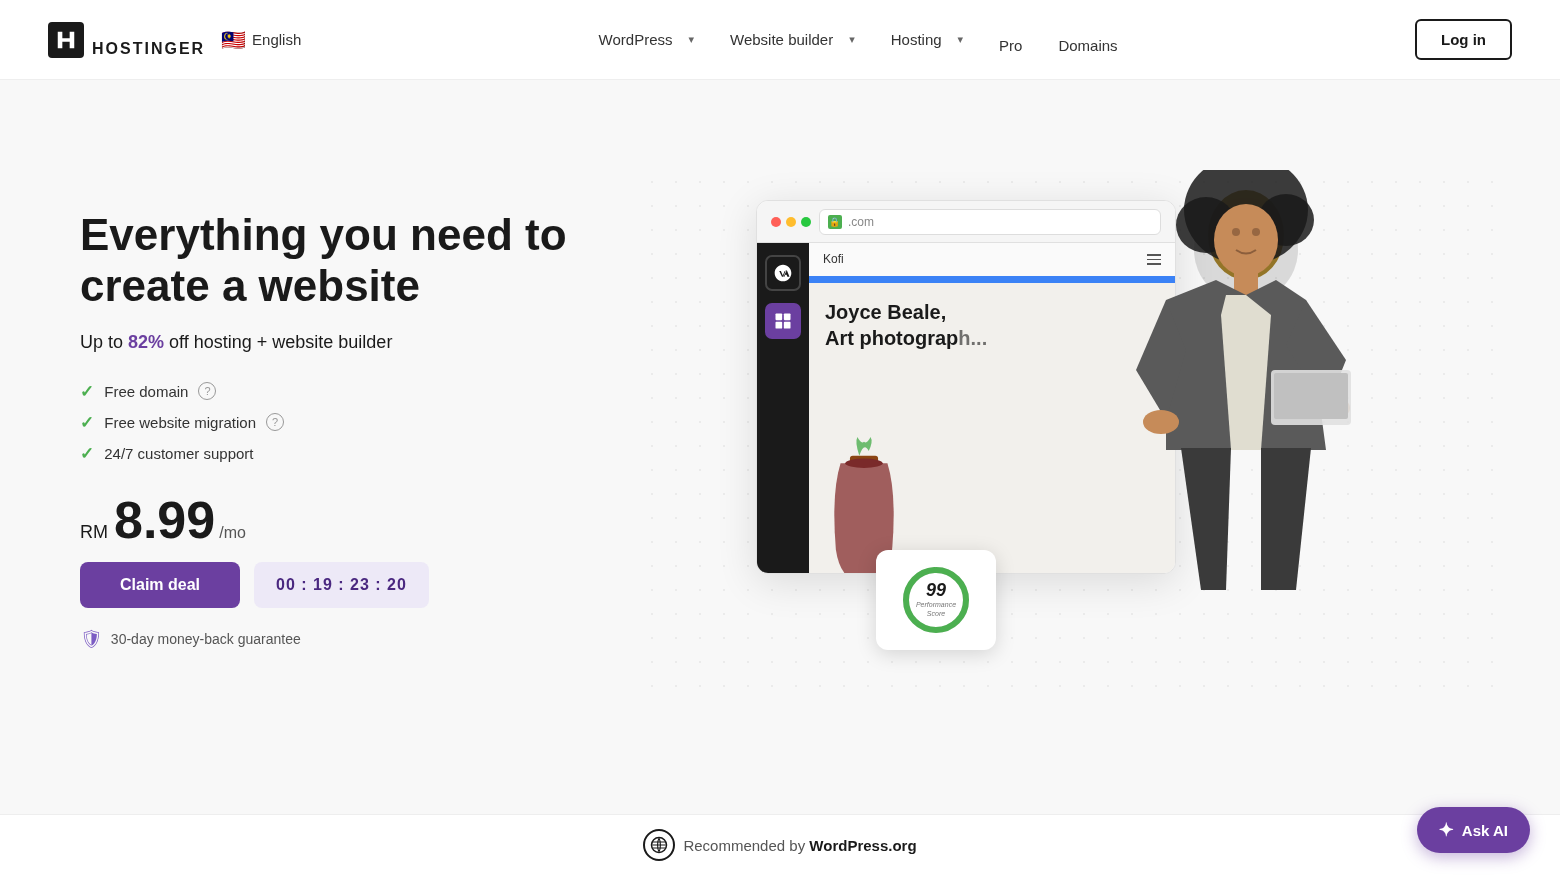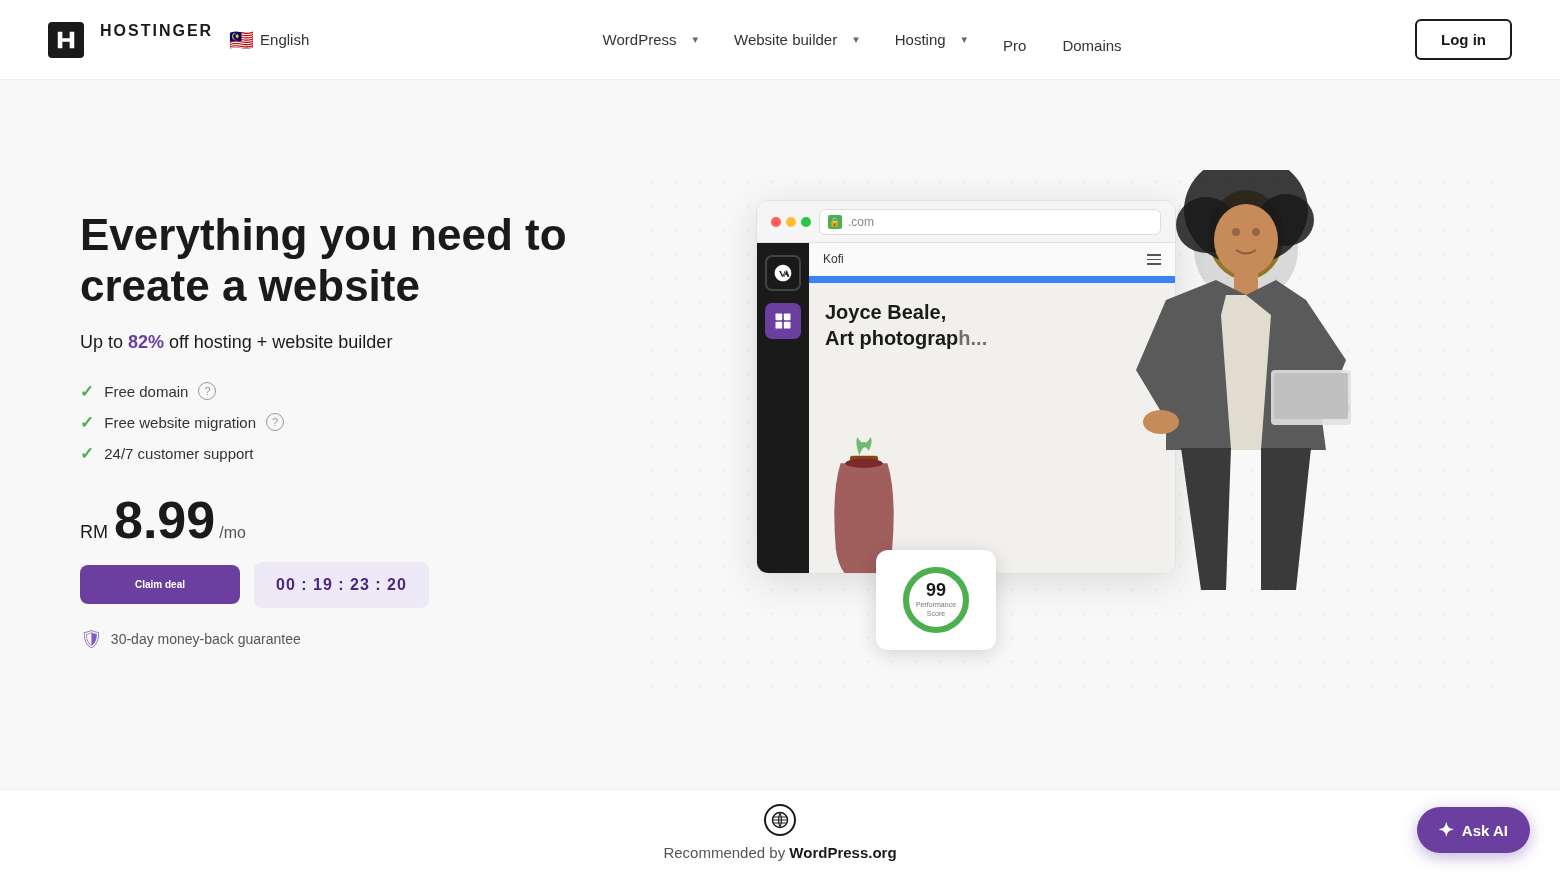--- a/index.html
+++ b/index.html
@@ -5,21 +5,21 @@
     * { margin: 0; padding: 0; box-sizing: border-box; }
     body { font-family: -apple-system, BlinkMacSystemFont, 'Segoe UI', sans-serif; background: #f8f8f8; min-height: 875px; overflow-x: hidden; }
 
     
     .navbar {
       display: flex; align-items: center; justify-content: space-between;
       padding: 0 48px; height: 80px; background: #fff;
       border-bottom: 1px solid #eee; position: relative; z-index: 10;
     }
     .navbar-left { display: flex; align-items: center; gap: 16px; }
-    .logo { display: flex; align-items: flex-start; gap: 16px; text-decoration: none; }
+    .logo { display: flex; align-items: flex-end; gap: 8px; text-decoration: none; }
     .logo-icon {
       width: 36px; height: 36px; background: #1a1a1a; border-radius: 4px;
       display: flex; align-items: center; justify-content: center;
     }
     .logo-icon svg { width: 22px; height: 22px; fill: #fff; }
     .logo-text {
       font-size: 16px; font-weight: 700; letter-spacing: 2px;
       color: #1a1a1a; text-transform: uppercase;
     }
     .lang-selector { display: flex; align-items: center; gap: 6px; cursor: pointer; }
@@ -76,21 +76,21 @@
     .price-block { margin-bottom: 16px; display: flex; align-items: baseline; gap: 4px; }
     .price-currency { font-size: 18px; color: #1a1a1a; font-weight: 500; margin-right: 2px; }
     .price-amount { font-size: 52px; font-weight: 800; color: #1a1a1a; line-height: 1; }
     .price-period { font-size: 16px; color: #555; }
     .price-bonus { font-size: 16px; font-weight: 700; color: #1a1a1a; margin-bottom: 22px; }
 
     
     .cta-row { display: flex; align-items: center; gap: 14px; margin-bottom: 20px; }
     .claim-btn {
       padding: 14px 32px; background: #6b3fa0; color: #fff;
-      border: none; border-radius: 8px; font-size: 10px; font-weight: 700;
+      border: none; border-radius: 8px; font-size: 16px; font-weight: 700;
       cursor: pointer; min-width: 160px;
     }
     .timer-box {
       padding: 14px 22px; background: #ede9f7; border-radius: 8px;
       font-size: 16px; font-weight: 600; color: #4a2880; letter-spacing: 1px;
     }
 
     
     .guarantee { display: flex; align-items: center; gap: 8px; font-size: 14px; color: #555; }
     .shield-icon { font-size: 18px; color: #7c5cc4; }
@@ -103,21 +103,21 @@
     .dot { width: 10px; height: 10px; border-radius: 50%; }
     .dot-r { background: #ff5f57; }
     .dot-y { background: #ffbd2e; }
     .dot-g { background: #28c840; }
 
     
     .bottom-bar {
       position: fixed; bottom: 0; left: 0; right: 0;
       background: #fff; border-top: 1px solid #eee;
       display: flex; align-items: center; justify-content: center;
-      padding: 14px 0; gap: 8px; flex-direction: column;
+      padding: 14px 0; gap: 8px;
     }
     .wp-circle {
       width: 32px; height: 32px; border-radius: 50%;
       border: 2px solid #1a1a1a; display: flex; align-items: center;
       justify-content: center; font-size: 14px;
     }
     .bottom-text { font-size: 15px; color: #555; }
     .bottom-text strong { color: #1a1a1a; }
 
     
@@ -203,20 +203,21 @@
       width: 90px; height: 150px;
     }
 
     
     .perf-float {
       position: absolute; bottom: 30px; left: 120px; z-index: 4;
       background: #fff; border-radius: 12px; padding: 14px 18px;
       box-shadow: 0 4px 20px rgba(0,0,0,0.15);
       display: flex; flex-direction: column; align-items: center;
       width: 120px;
+      font-style: italic;
     }
     .perf-ring {
       width: 72px; height: 72px;
     }
     .perf-ring-text { font-size: 18px; font-weight: 800; color: #1a1a1a; }
 
   </style>
 </head>
 <body>
 

